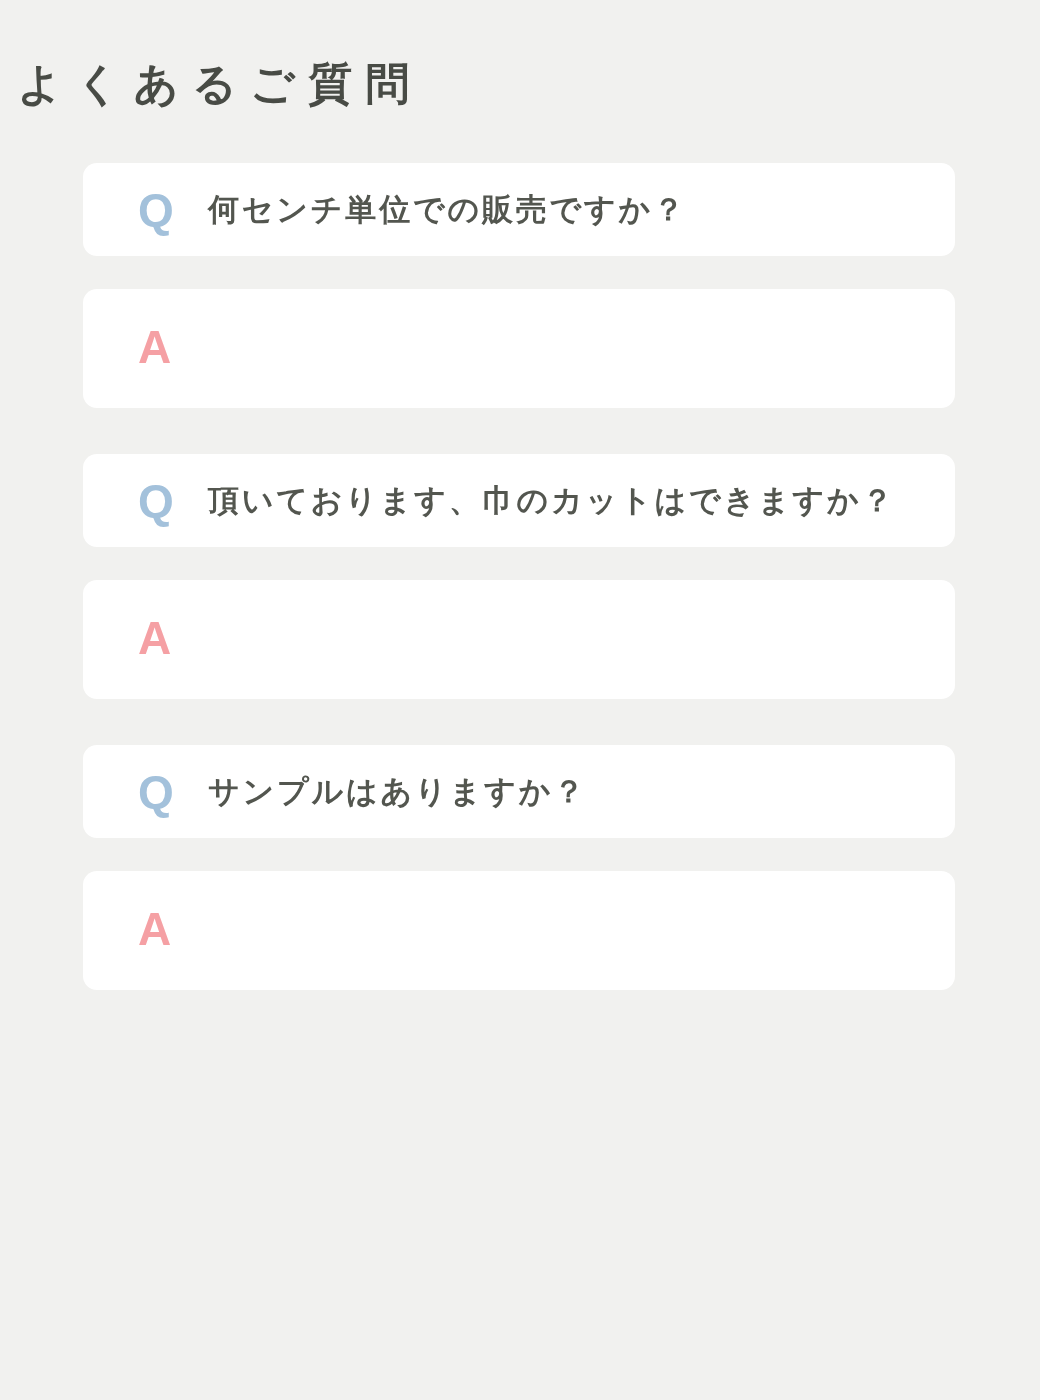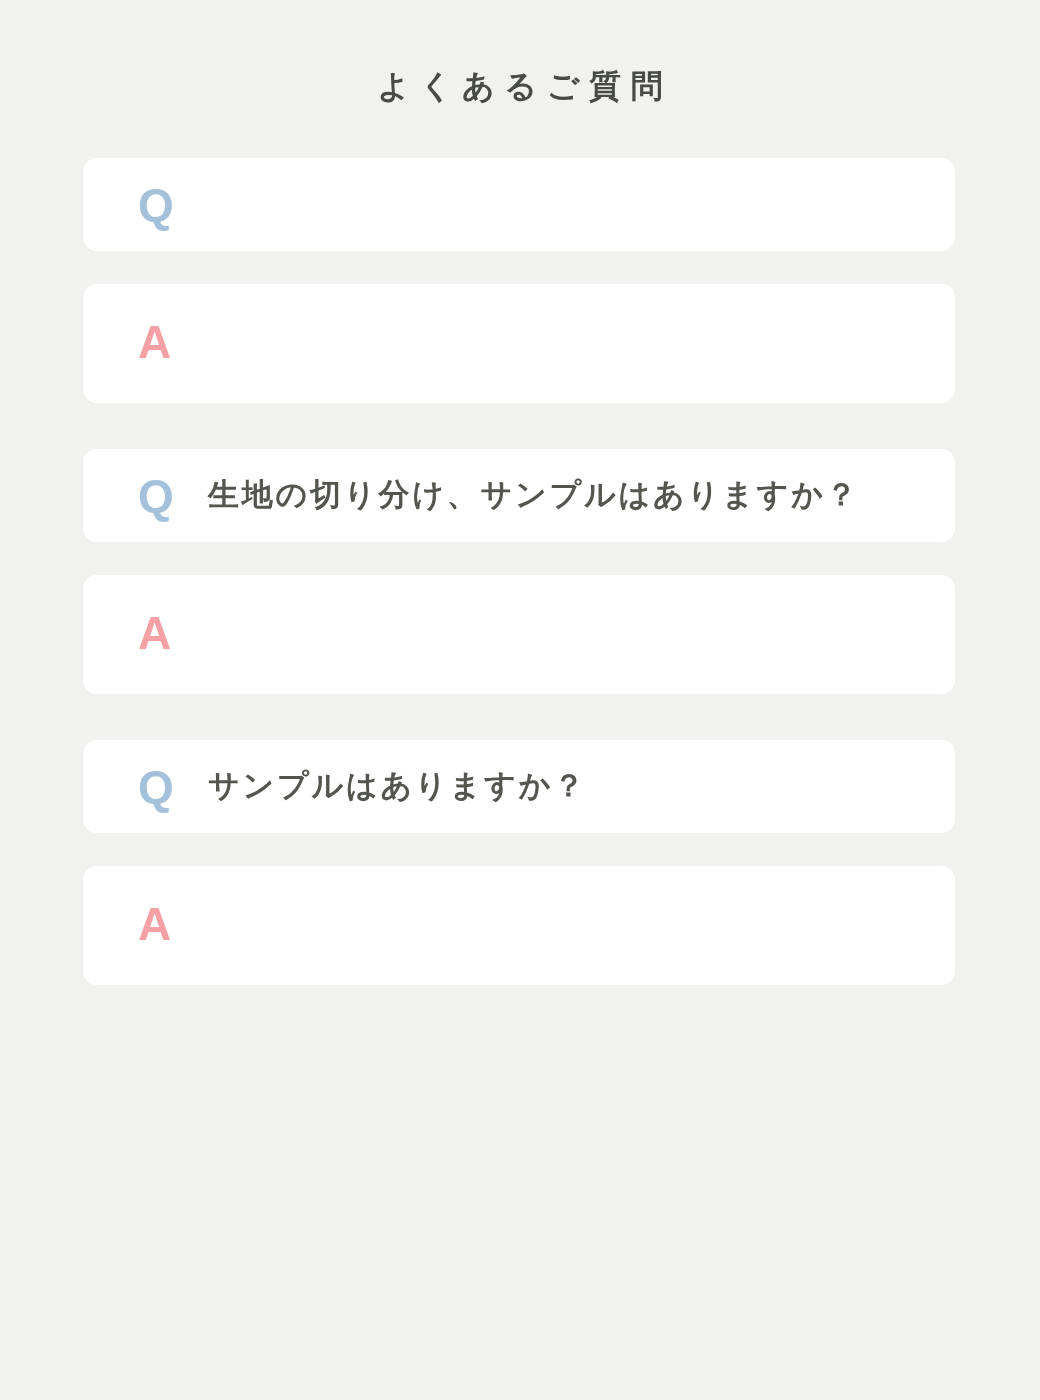--- a/index.html
+++ b/index.html
@@ -10,23 +10,23 @@
     width: 1040px;
     height: 1400px;
     background: #f1f1ef;
     font-family: "Liberation Sans", "DejaVu Sans", sans-serif;
     overflow: hidden;
   }
   .page {
     padding-top: 50px;
   }
   .page-title {
-    margin: 15px;
-    text-align: center;
-    font-size: 32px;
+    margin: 4px;
+    text-align: left;
+    font-size: 44px;
     font-weight: 700;
     letter-spacing: 0.3em;
     text-indent: 0.3em; 
     color: #484b45;
     line-height: 1.35;
   }
   .faq-list {
     margin-top: 50px;
   }
   .card {
@@ -80,28 +80,29 @@
 </head>
 <body>
 
 <div class="page">
   <h1 class="page-title">よくあるご質問</h1>
 
   <div class="faq-list">
 
     <div class="card card-q first">
       <span class="badge badge-q">Q</span>
+      <span class="qa-text">何センチ単位での販売ですか？</span>
     </div>
     <div class="card card-a">
       <span class="badge badge-a">A</span>
     </div>
 
     <div class="card card-q">
       <span class="badge badge-q">Q</span>
-      <span class="qa-text">生地の切り分け、サンプルはありますか？</span>
+      <span class="qa-text">頂いております、巾のカットはできますか？</span>
     </div>
     <div class="card card-a">
       <span class="badge badge-a">A</span>
     </div>
 
     <div class="card card-q">
       <span class="badge badge-q">Q</span>
       <span class="qa-text">サンプルはありますか？</span>
     </div>
     <div class="card card-a">

